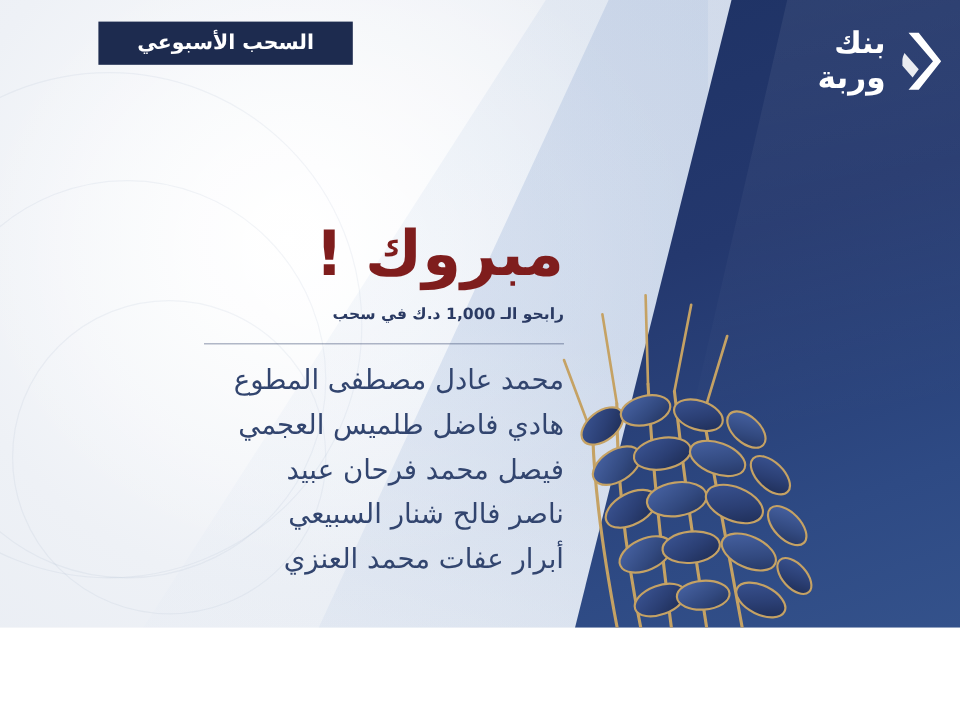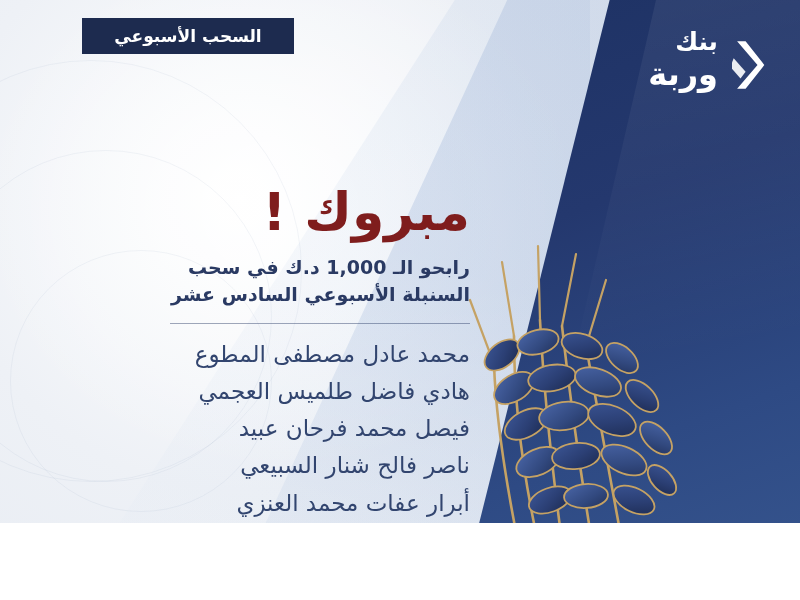--- a/index.html
+++ b/index.html
@@ -114,42 +114,42 @@
     color: #ffffff;
     font-size: 17px;
     font-weight: bold;
     letter-spacing: 0;
     direction: rtl;
   }
 
   
   .logo {
     position: absolute;
-    right: 34px;
+    right: 14px;
     top: 8px;
     width: 190px;
     height: 86px;
     display: flex;
-    align-items: flex-end;
+    align-items: center;
     justify-content: flex-start;
     direction: rtl;
   }
   .logo-text {
     text-align: right;
     color: #ffffff;
     line-height: 1.18;
     margin-right: 4px;
   }
   .logo-text .l1 {
     font-size: 25px;
     font-weight: bold;
     letter-spacing: 1px;
   }
   .logo-text .l2 {
-    font-size: 32px;
+    font-size: 26px;
     font-weight: bold;
     letter-spacing: 1px;
   }
   .logo-mark {
     width: 34px;
     height: 58px;
     margin-left: 10px;
     position: relative;
   }
 
@@ -164,21 +164,21 @@
   }
   .mabrook {
     color: #7f1d1d;
     font-size: 52px;
     font-weight: bold;
     line-height: 1.05;
     margin: 0 0 14px 0;
   }
   .subline {
     color: #2a3a63;
-    font-size: 19px;
+    font-size: 13px;
     font-weight: bold;
     line-height: 1.45;
     margin: 0;
   }
   .divider {
     margin: 14px 0 12px 0;
     height: 1px;
     background: rgba(45,62,105,0.45);
     width: 100%;
   }
@@ -295,21 +295,20 @@
       </div>
       <div class="logo-text">
         <div class="l1">بنك</div>
         <div class="l2">وربة</div>
       </div>
     </div>
 
     <div class="copy">
       <h1 class="mabrook">مبروك !</h1>
       <p class="subline">رابحو الـ 1,000 د.ك في سحب</p>
-      <p class="subline">السنبلة الأسبوعي السادس عشر</p>
       <div class="divider"></div>
       <ul class="winners">
         <li>محمد عادل مصطفى المطوع</li>
         <li>هادي فاضل طلميس العجمي</li>
         <li>فيصل محمد فرحان عبيد</li>
         <li>ناصر فالح شنار السبيعي</li>
         <li>أبرار عفات محمد العنزي</li>
       </ul>
     </div>
 

